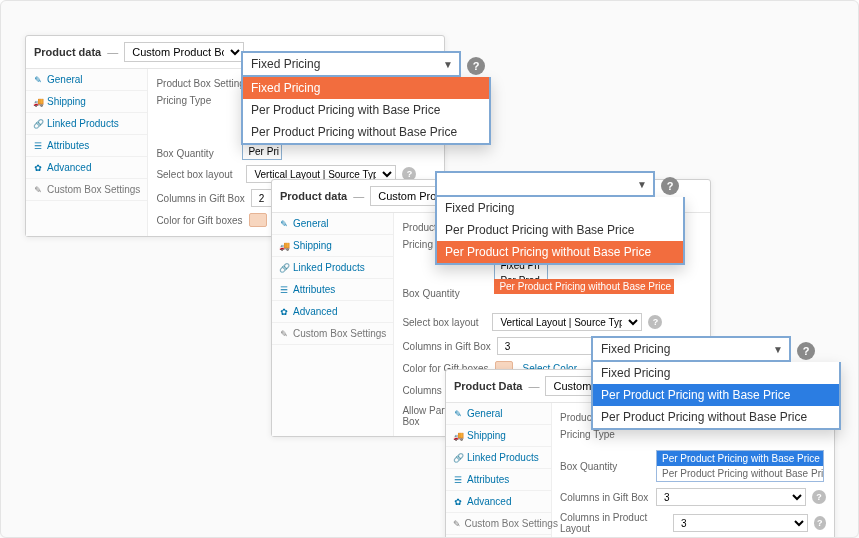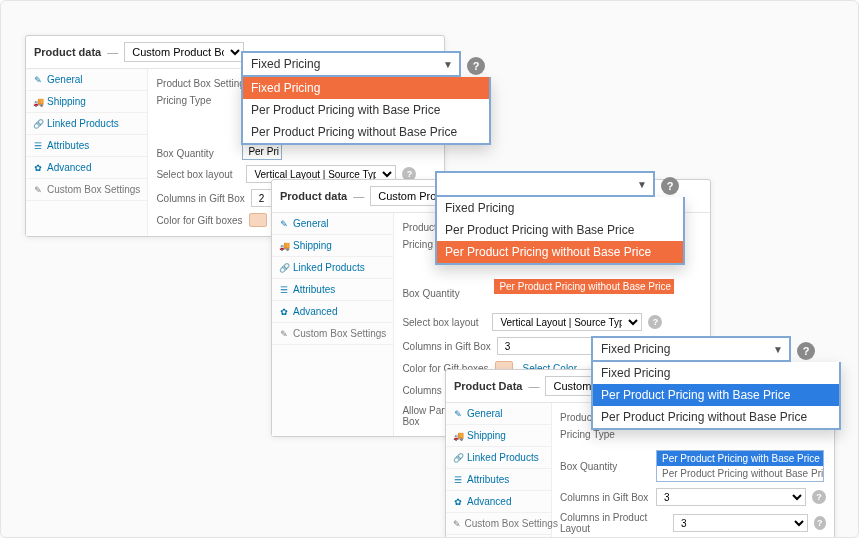--- a/index.html
+++ b/index.html
@@ -191,20 +191,25 @@
             <span>Custom Box Settings</span>
           </div>
       </div>
       <div class="content" style="position:relative">
         <div class="row">
             <span class="lbl">Product Box Settings</span>
           </div>
         <div class="row">
             <span class="lbl">Pricing Type</span>
           </div>
+        <div class="listbox" style="left:100px;top:28px;width:54px">
+          <div style="border-bottom:1px solid var(--select-border)">Per Prod</div>
+          <div>Fixed Pri</div>
+          <div>Per Prod</div>
+        </div>
         <div class="listbox" style="left:100px;top:66px;width:180px;border:none">
           <div class="hl-orange">Per Product Pricing without Base Price</div>
         </div>
         <div class="row" style="margin-top:32px">
             <span class="lbl">Box Quantity</span>
           </div>
         <div class="row" style="margin-top:8px">
             <span class="lbl">Select box layout</span>
           <select class="sel w150"><option>Vertical Layout | Source Type: F</option></select>
           <span class="help">?</span>

